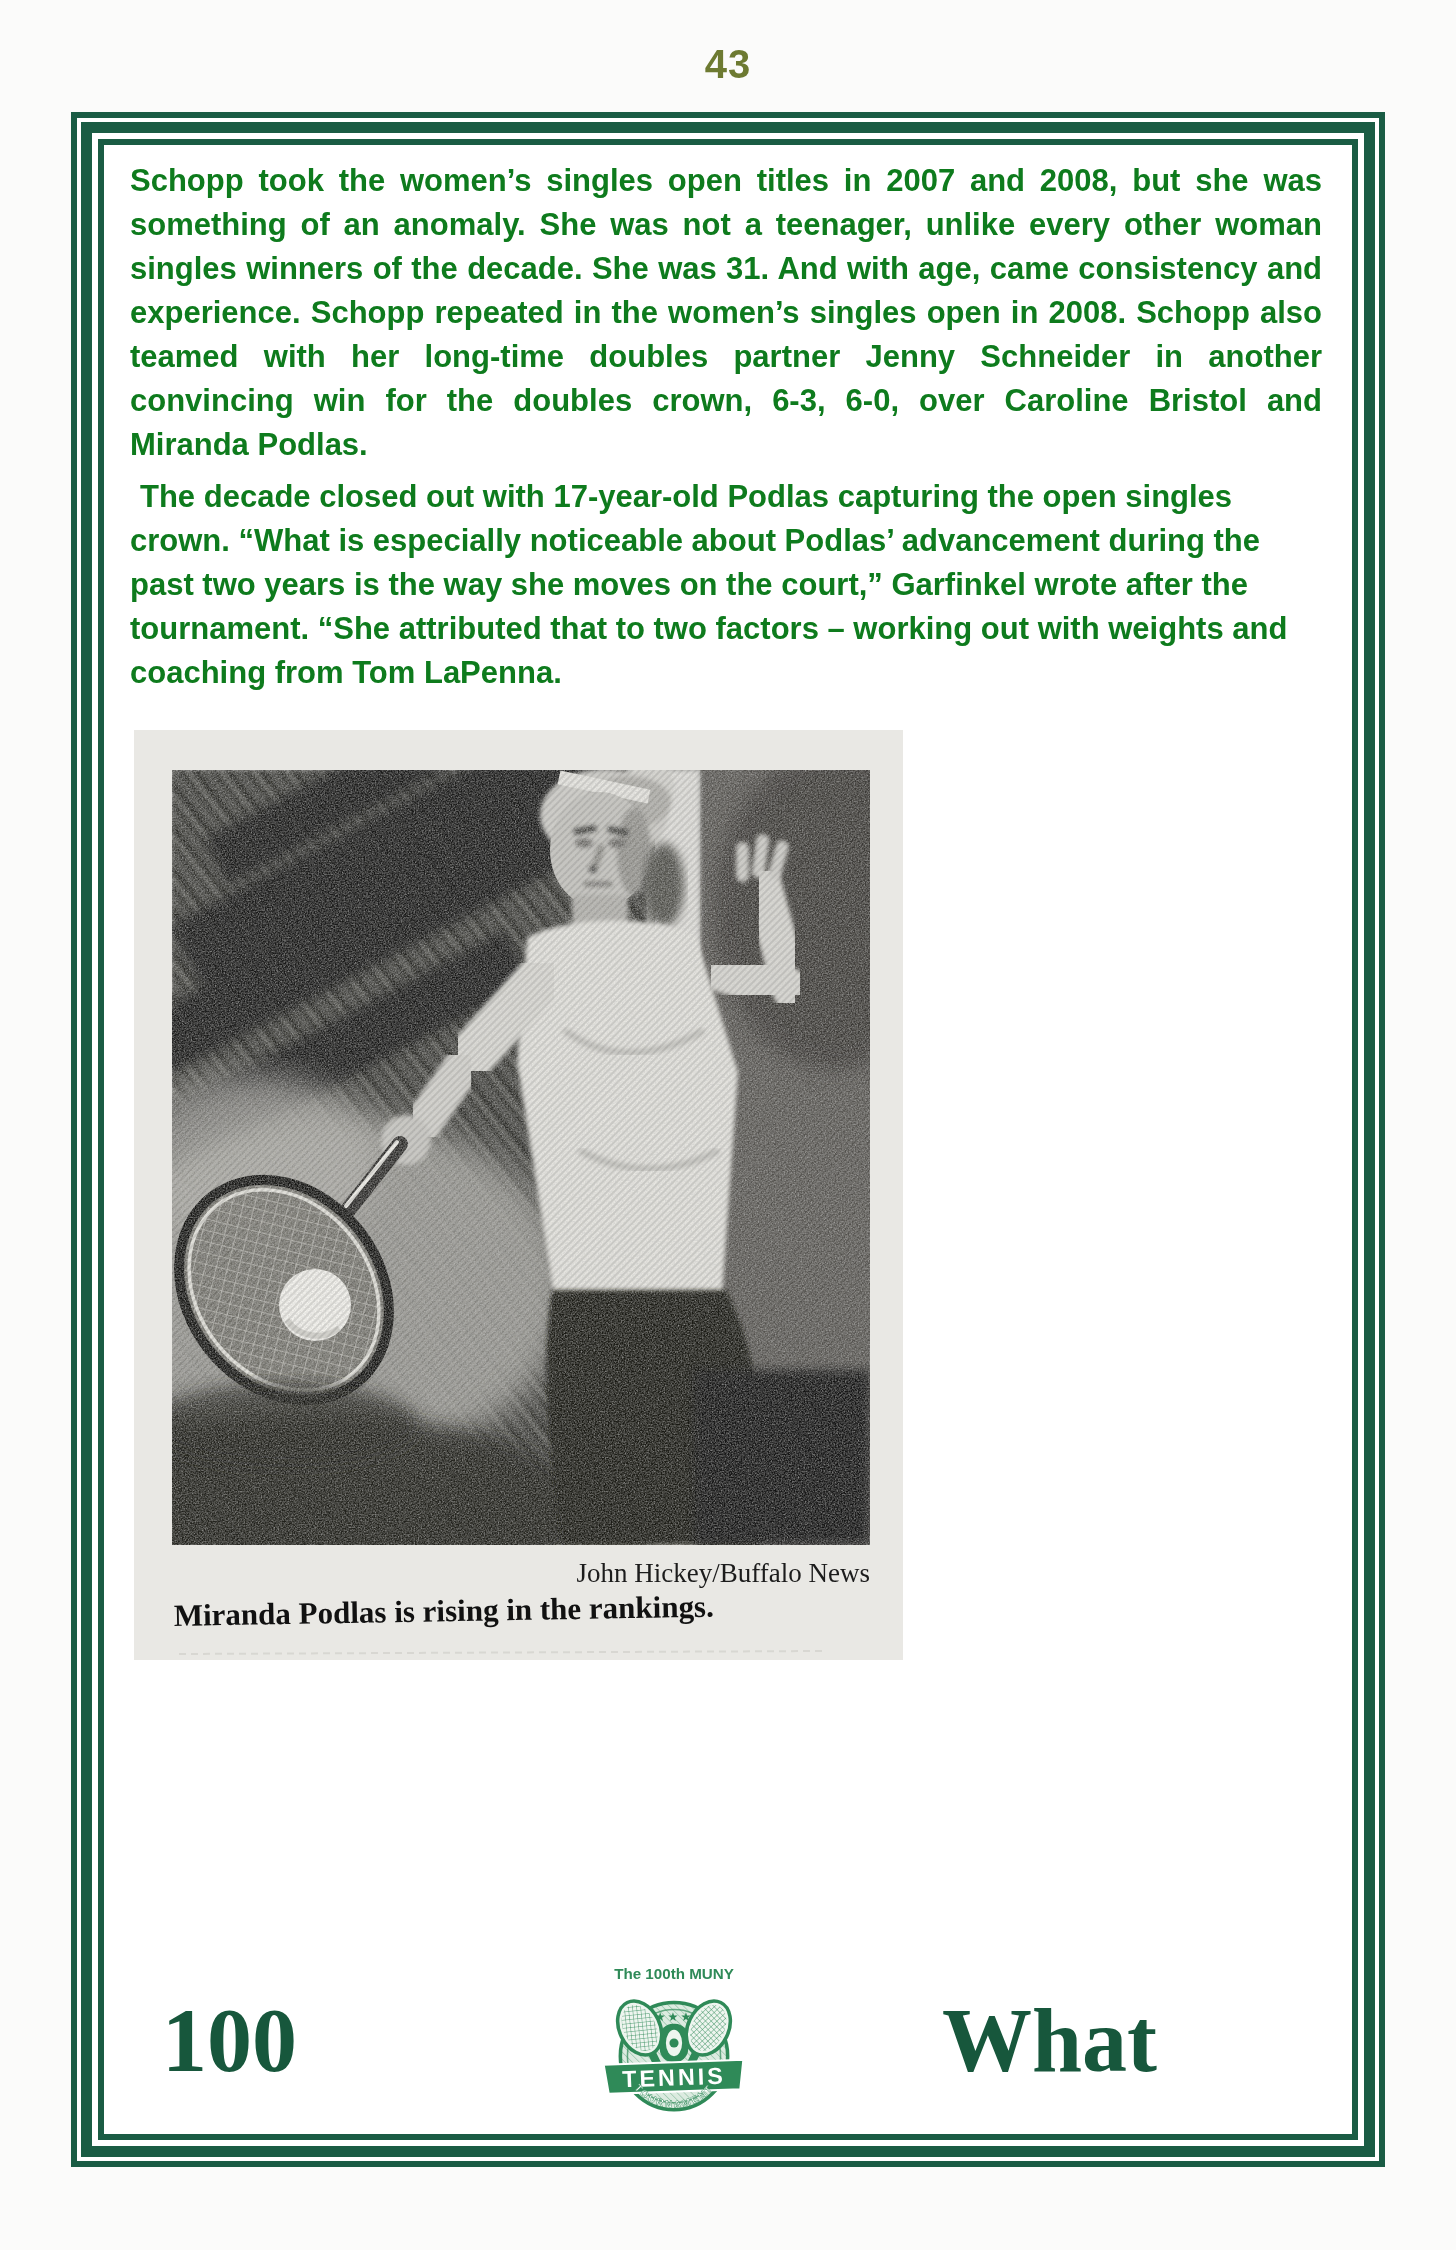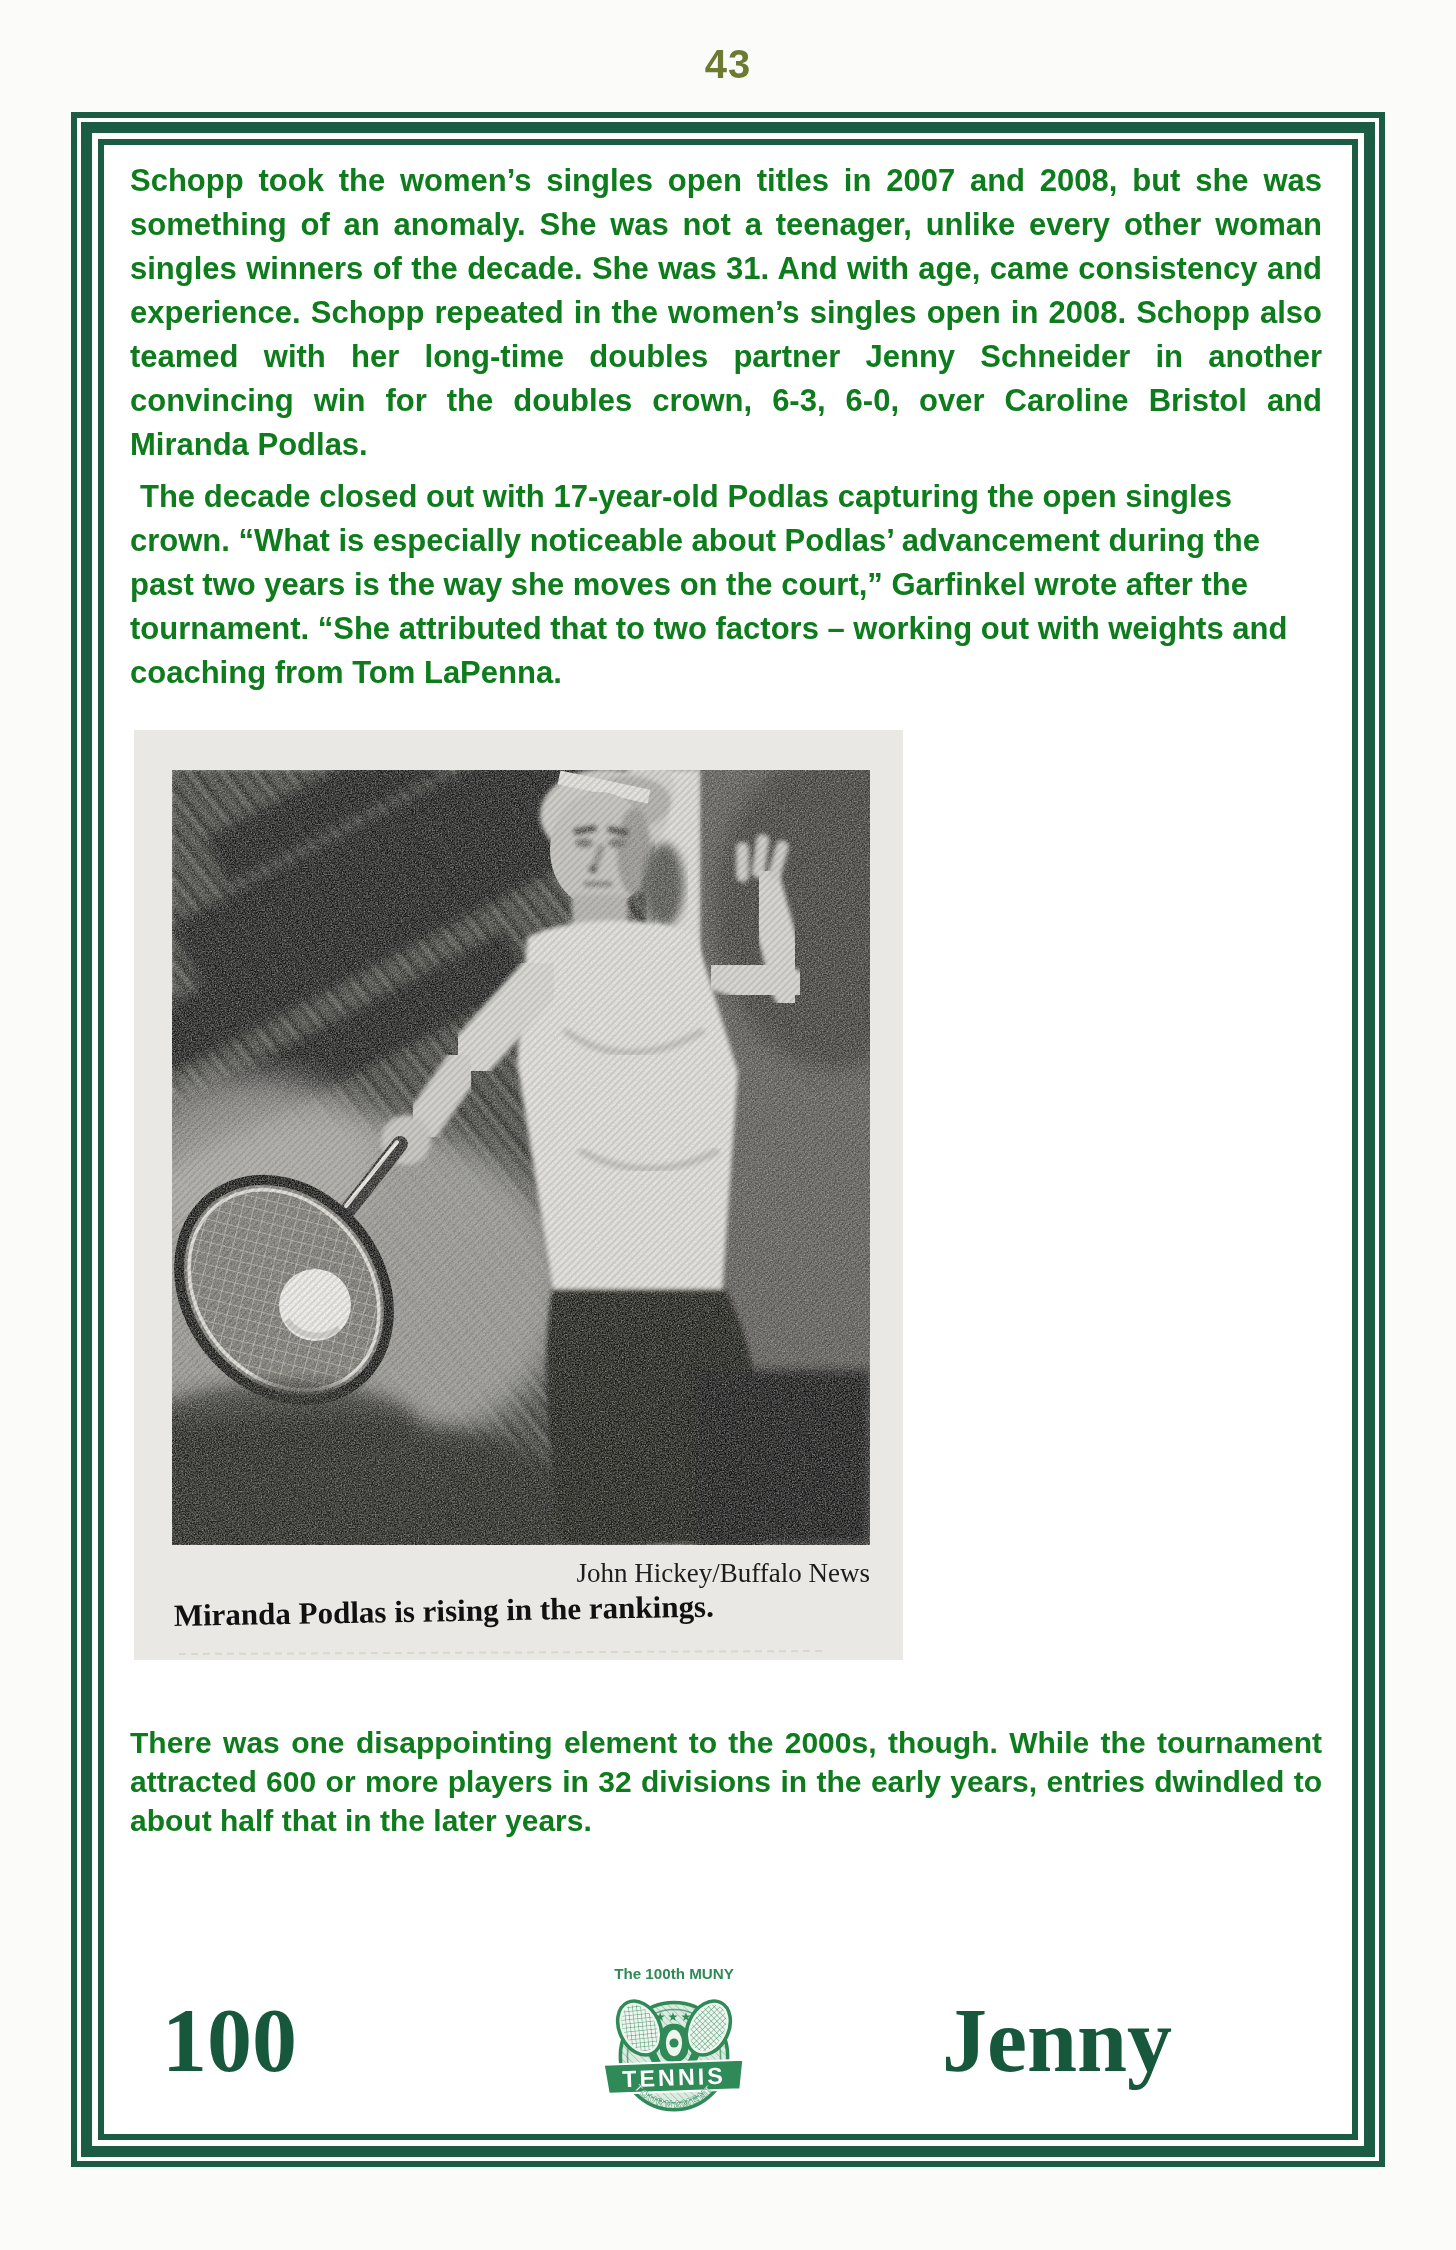--- a/index.html
+++ b/index.html
@@ -163,21 +163,20 @@
               <rect x="38" y="40" width="698" height="775" filter="url(#grain)" opacity="0.7"></rect>
             </g>
 
             <line x1="45" y1="924" x2="690" y2="921" stroke="#d8d7d2" stroke-width="2" stroke-dasharray="7 5"></line>
 
             <text class="serif" x="736" y="852" text-anchor="end" font-size="27" fill="#1c1c1c">John Hickey/Buffalo News</text>
             <text class="serif" x="40" y="896" font-size="31" font-weight="bold" fill="#111" transform="rotate(-1 40 896)">Miranda Podlas is rising in the rankings.</text>
           </svg>
         </div>
 
-        <p class="para justify p3">There was one disappointing element to the 2000s, though. While the tournament attracted 600 or more players in 32 divisions in the early years, entries dwindled to about half that in the later years.</p>
 
         <div class="footer">
           <div class="big-num">100</div>
 
           <div class="logo-box">
             <svg viewBox="0 0 150 160" width="152" height="162">
               <defs>
                 <pattern id="lhatch" width="5" height="5" patternUnits="userSpaceOnUse" patternTransform="rotate(45)">
                   <path d="M0 0 H5" stroke="#2f8a58" stroke-width="1" fill="none"></path>
                 </pattern>
@@ -209,19 +208,19 @@
               <g transform="rotate(-2 75 112)">
                 <path d="M6 98 L144 98 L140 127 L10 127 Z" fill="#2f8a58" stroke="#ffffff" stroke-width="2"></path>
                 <text x="75" y="121" text-anchor="middle" font-size="23" font-weight="bold" fill="#ffffff" letter-spacing="3">TENNIS</text>
               </g>
               <text font-size="10" font-weight="bold" fill="#ffffff" stroke="#2f8a58" stroke-width="0.4" letter-spacing="2">
                 <textPath href="#tarc" startOffset="50%" text-anchor="middle">TOURNAMENT</textPath>
               </text>
             </svg>
           </div>
 
-          <div class="big-word">Jenny</div>
+          <div class="big-word">What</div>
         </div>
 
       </div>
     </div>
   </div>
 </div>
 
 </body></html>

